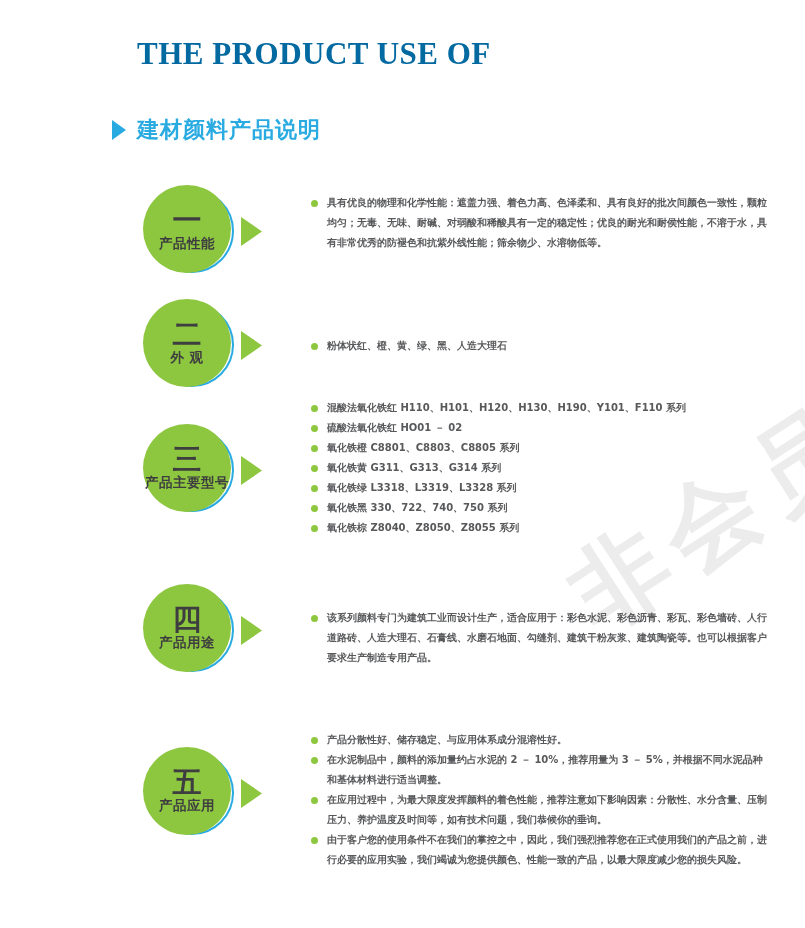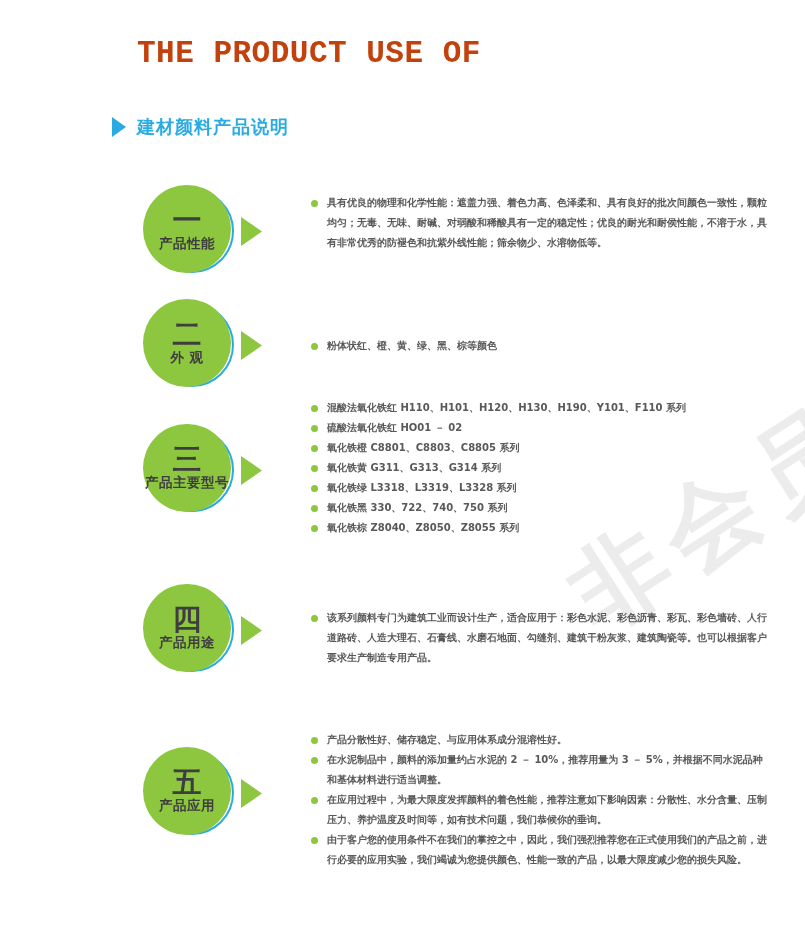--- a/index.html
+++ b/index.html
@@ -10,29 +10,29 @@
   .watermark{
     position:absolute;left:580px;top:535px;z-index:0;
     font-size:96px;line-height:140px;font-weight:700;letter-spacing:12px;
     color:#ECECEC;white-space:nowrap;
     transform:rotate(-33deg);transform-origin:left center;
     user-select:none;
   }
   .layer{position:absolute;inset:0;z-index:1;}
   .title{
     position:absolute;left:137px;top:33px;
-    font-family:Liberation Mono, monospace;
-    font-size:31px;line-height:42px;font-weight:700;color:#c2410c;letter-spacing:0.5px;
+    font-family:Liberation Serif, serif;
+    font-size:31px;line-height:42px;font-weight:700;color:#0369a1;letter-spacing:0.5px;
   }
   .subtitle-row{position:absolute;left:112px;top:115px;display:flex;align-items:center;}
   .subtitle-tri{
     width:0;height:0;border-left:14px solid #29ABE2;
     border-top:10px solid transparent;border-bottom:10px solid transparent;margin-right:11px;
   }
-  .subtitle-text{font-size:18px;font-weight:700;color:#29ABE2;letter-spacing:1px;}
+  .subtitle-text{font-size:22px;font-weight:700;color:#29ABE2;letter-spacing:1px;}
 
   .section{position:absolute;inset:0;}
   .badge{position:absolute;left:143px;width:94px;height:94px;}
   .badge .ring{
     position:absolute;left:7px;top:4px;width:84px;height:84px;box-sizing:border-box;
     border:2.5px solid #29ABE2;border-radius:50%;
   }
   .badge .disc{
     position:absolute;left:0;top:0;width:88px;height:88px;border-radius:50%;
     background:#8DC63F;display:flex;flex-direction:column;align-items:center;justify-content:center;
@@ -95,21 +95,21 @@
     <div class="badge">
       <div class="ring"></div>
       <div class="disc">
         <div class="num">二</div>
         <div class="label">外 观</div>
       </div>
     </div>
     <div class="arrow"></div>
     <div class="content">
       <ul>
-        <li>粉体状红、橙、黄、绿、黑、棕等颜色</li>
+        <li>粉体状红、橙、黄、绿、黑、人造大理石</li>
       </ul>
     </div>
   </div>
 
   <div class="section s3">
     <div class="badge">
       <div class="ring"></div>
       <div class="disc">
         <div class="num">三</div>
         <div class="label">产品主要型号</div>

